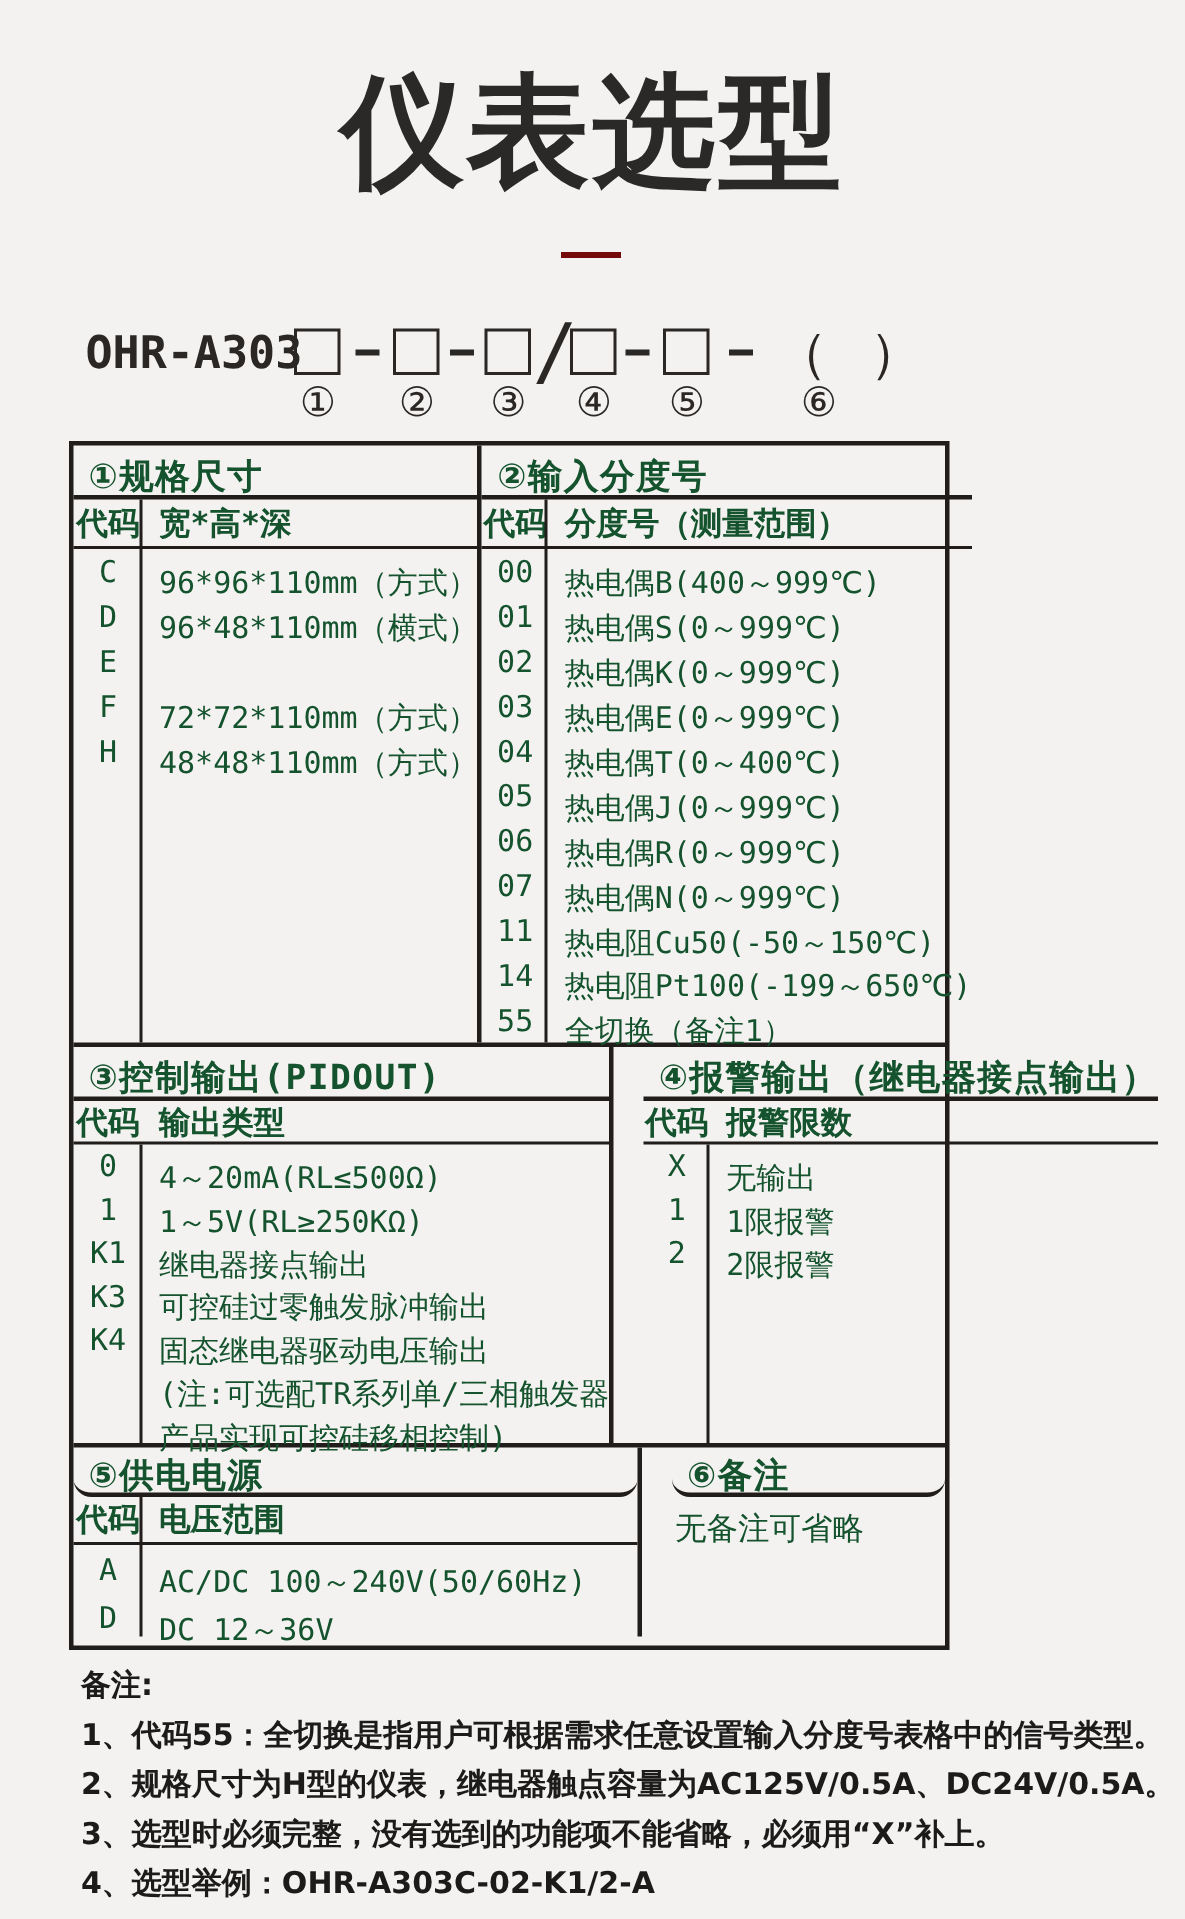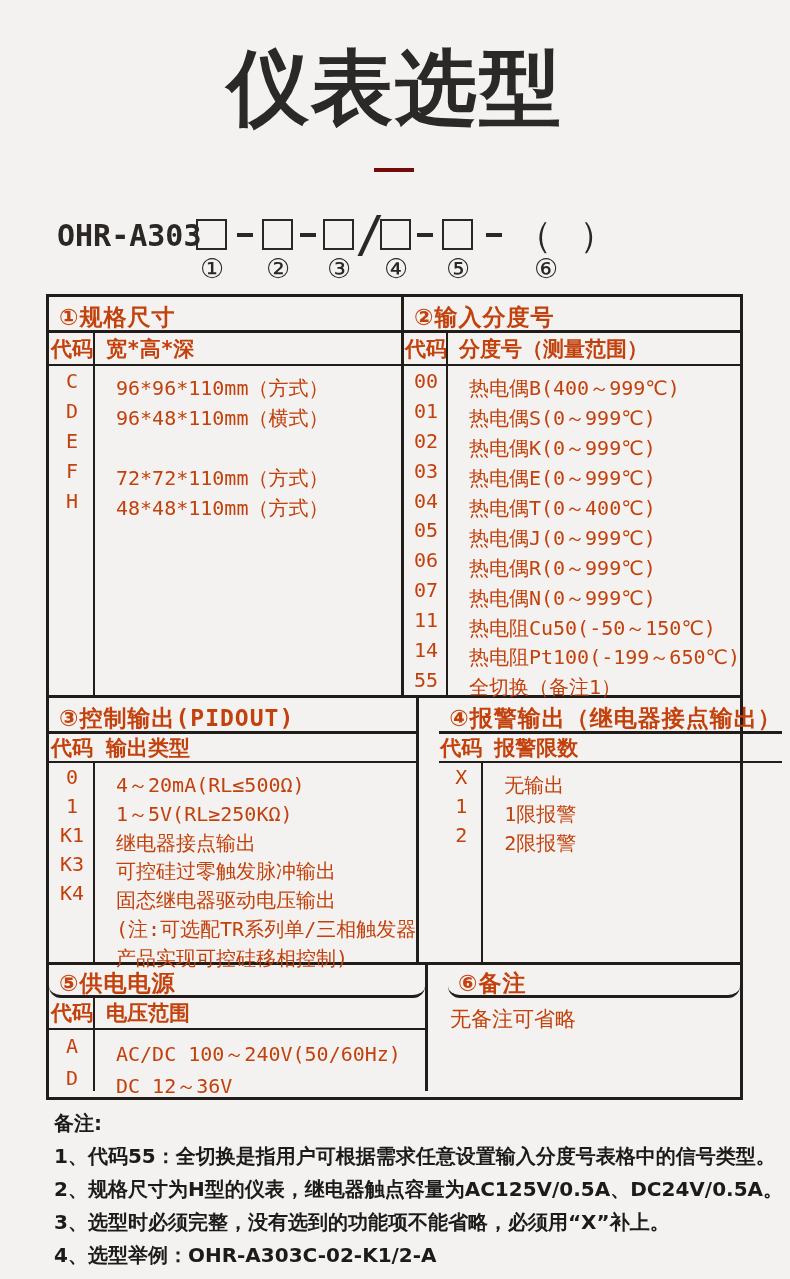--- a/index.html
+++ b/index.html
@@ -55,24 +55,24 @@
   .slot-num {
     position:absolute; top:48px; transform:translateX(-50%);
     font-size:27px; color:#2a2725;
     font-family:"DejaVu Sans",sans-serif;
   }
   .n1{left:212px}.n2{left:278px}.n3{left:339px}.n4{left:396px}.n5{left:458px}.n6{left:546px}
 
   
   .otable {
     position:absolute; left:46px; top:294px;
-    width:697px; height:806px;
+    width:587px; height:806px;
     border:3px solid #201d1a;
     font-family:"DejaVu Sans Mono","DejaVu Sans",monospace;
-    color:#c2410c;
+    color:#14532d;
   }
   .band { display:flex; width:100%; }
   .band + .band { border-top:3px solid #201d1a;gap:20px; }
   .band1 { height:398px; }
   .band2 { height:267px; }
   .band3 { height:129px; }
   .sec { position:relative; height:100%; }
   .sec.left  { width:379px; border-right:3px solid #201d1a; }
   .sec.right { flex:1; }
 
@@ -104,21 +104,21 @@
   .vl-b { top:65px; }   
   .vl-c { top:33px; }   
 
   .row { display:flex; align-items:center; font-size:20px; white-space:nowrap; }
   .band1 .row { height:29.9px; }
   .band2 .row { height:28.8px; }
   .band3 .row { height:32px; }
   .row .code { text-align:center; }
   .sec.left  .row .code { width:46px; }
   .sec.right .row .code { width:44px; }
-  .row .val { padding-left:21px;margin-top:16px; }
+  .row .val { padding-left:11px;margin-top:16px; }
 
   .remark-content {
     font-size:21px; padding:7px 0 0 2px; white-space:nowrap;
   }
 
   
   .notes {
     position:absolute; left:54px; top:1112px; width:720px;
     font-family:"DejaVu Sans","Liberation Sans",sans-serif;
     font-weight:bold; font-size:20px; color:#1d1b1a;

